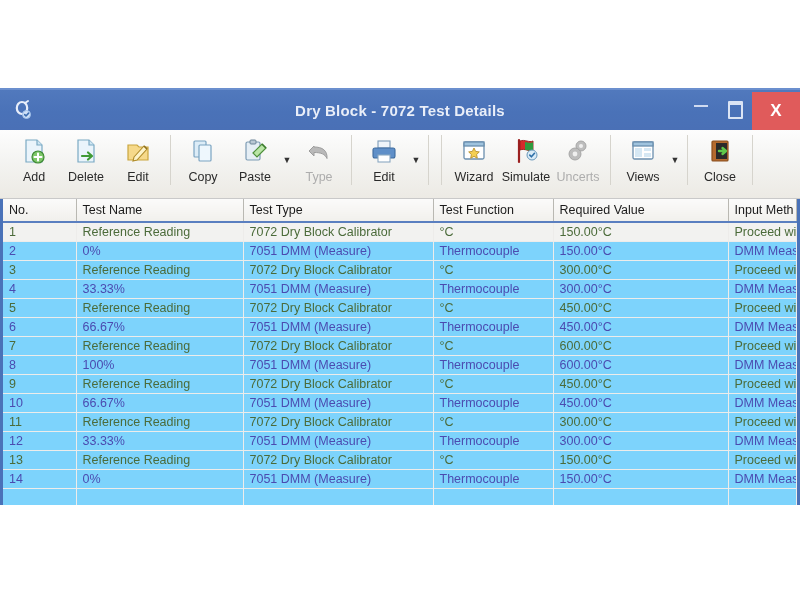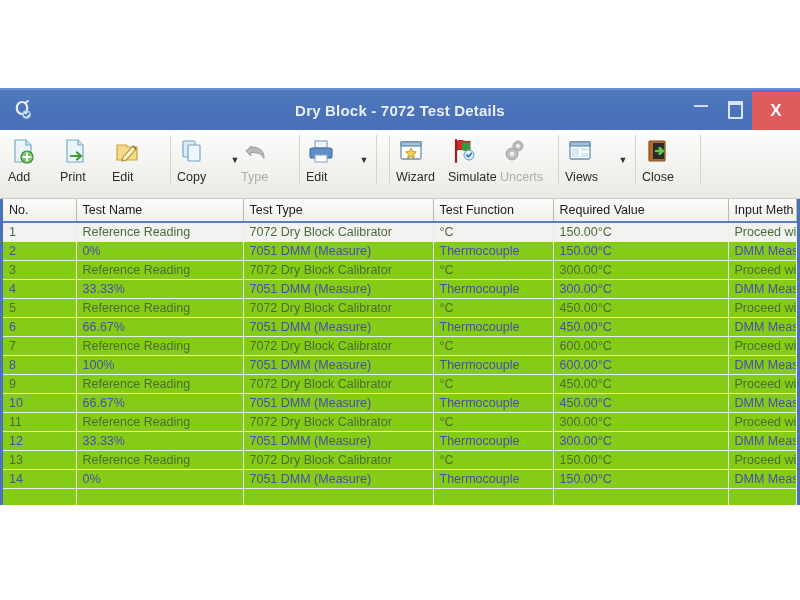--- a/index.html
+++ b/index.html
@@ -100,21 +100,21 @@
     height: 50px;
     background: #d6d4cd;
     margin: 5px 6px 0 6px;
     flex: 0 0 auto;
   }
   .tb-item {
     width: 52px;
     padding-top: 6px;
     display: flex;
     flex-direction: column;
-    align-items: flex-start;
+    align-items: center;
     cursor: default;
   }
   .tb-item .ico {
     width: 30px; height: 30px;
     display: flex; align-items: center; justify-content: center;
   }
   .tb-item .lbl {
     margin-top: 4px;
     font-size: 12.5px;
     color: #2a2a2a;
@@ -127,21 +127,21 @@
     font-size: 9px;
     color: #333;
     line-height: 1;
     text-align: center;
     flex: 0 0 auto;
   }
 
   
   .grid-wrap {
     position: relative;
-    background: #84cc16;
+    background: #7dd3fc;
     border-left: 3px solid #4a72b8;
     border-right: 3px solid #4a72b8;
     box-sizing: border-box;
     height: 308px;
     overflow: hidden;
   }
   table.grid {
     width: 100%;
     border-collapse: collapse;
     table-layout: fixed;
@@ -228,21 +228,21 @@
     </div>
 
     <div class="tb-item">
       <span class="ico">
         <svg width="28" height="28" viewBox="0 0 28 28" aria-hidden="true">
           <path d="M6 3 h11 l5 5 v17 h-16 z" fill="#eaf4fb" stroke="#7aa9c4" stroke-width="1.2"></path>
           <path d="M17 3 v5 h5" fill="#cfe6f3" stroke="#7aa9c4" stroke-width="1.2"></path>
           <path d="M10 19 h9 M16 15.5 l4 3.5 l-4 3.5" fill="none" stroke="#3f9a35" stroke-width="2.2" stroke-linecap="round" stroke-linejoin="round"></path>
         </svg>
       </span>
-      <span class="lbl">Print</span>
+      <span class="lbl">Delete</span>
     </div>
 
     <div class="tb-item">
       <span class="ico">
         <svg width="28" height="28" viewBox="0 0 28 28" aria-hidden="true">
           <path d="M4 8 h9 l2 2 h9 v13 h-20 z" fill="#f6d98a" stroke="#c9a53e" stroke-width="1.2"></path>
           <path d="M10 20 l10 -11 l3 3 l-10 11 l-4 1 z" fill="#fdf3c9" stroke="#b08c2a" stroke-width="1.1"></path>
           <path d="M20 9 l3 3" stroke="#8d7020" stroke-width="1.4"></path>
         </svg>
       </span>
@@ -254,20 +254,31 @@
     <div class="tb-item">
       <span class="ico">
         <svg width="28" height="28" viewBox="0 0 28 28" aria-hidden="true">
           <rect x="5" y="4" width="12" height="16" rx="1" fill="#dcecf7" stroke="#7ba4c2" stroke-width="1.2"></rect>
           <rect x="10" y="8" width="12" height="16" rx="1" fill="#eef7fd" stroke="#7ba4c2" stroke-width="1.2"></rect>
         </svg>
       </span>
       <span class="lbl">Copy</span>
     </div>
 
+    <div class="tb-item">
+      <span class="ico">
+        <svg width="28" height="28" viewBox="0 0 28 28" aria-hidden="true">
+          <rect x="5" y="5" width="14" height="18" rx="1.5" fill="#e5eef5" stroke="#7c9bb4" stroke-width="1.2"></rect>
+          <rect x="9" y="3" width="6" height="4" rx="1" fill="#b9c8d4" stroke="#6d8599" stroke-width="1"></rect>
+          <path d="M12 16 l9 -9 l4 4 l-9 9 z" fill="#b9e5a6" stroke="#4d8f3a" stroke-width="1.2"></path>
+          <path d="M21 7 l4 4" stroke="#3b7a2c" stroke-width="1.4"></path>
+        </svg>
+      </span>
+      <span class="lbl">Paste</span>
+    </div>
     <div class="tb-caret">▼</div>
 
     <div class="tb-item disabled">
       <span class="ico">
         <svg width="28" height="28" viewBox="0 0 28 28" aria-hidden="true">
           <path d="M9 9 L4 14 L9 19 V15.5 c7 0 11 1.5 13 6 c0.5 -8 -4.5 -11.5 -13 -11.5 z" fill="#b9b9b9" stroke="#9d9d9d" stroke-width="1"></path>
         </svg>
       </span>
       <span class="lbl">Type</span>
     </div>

